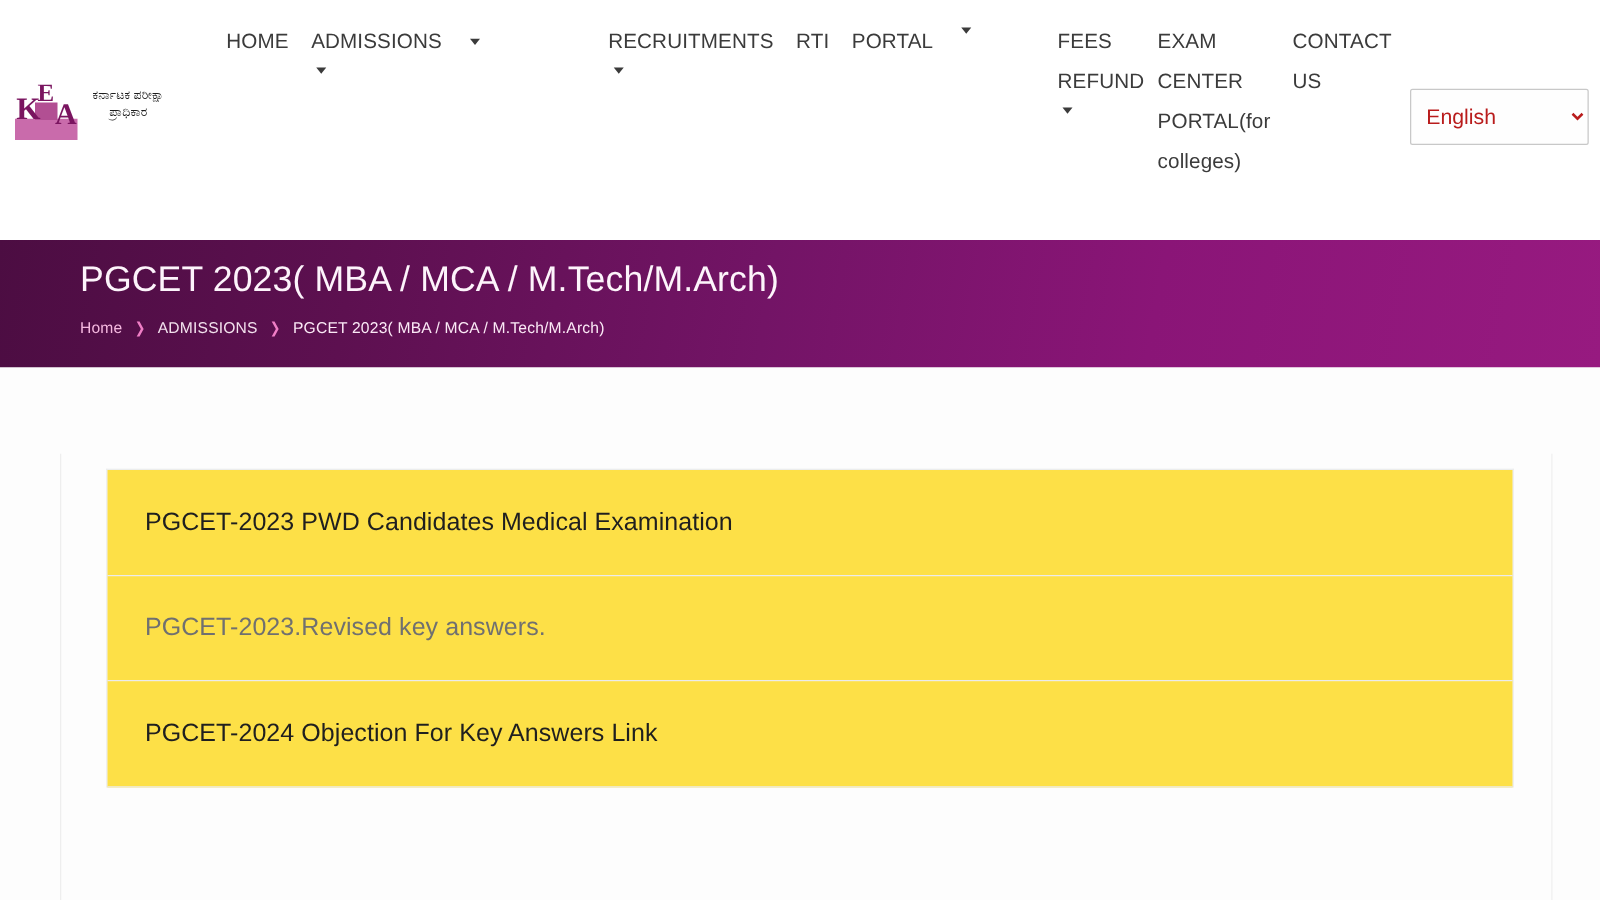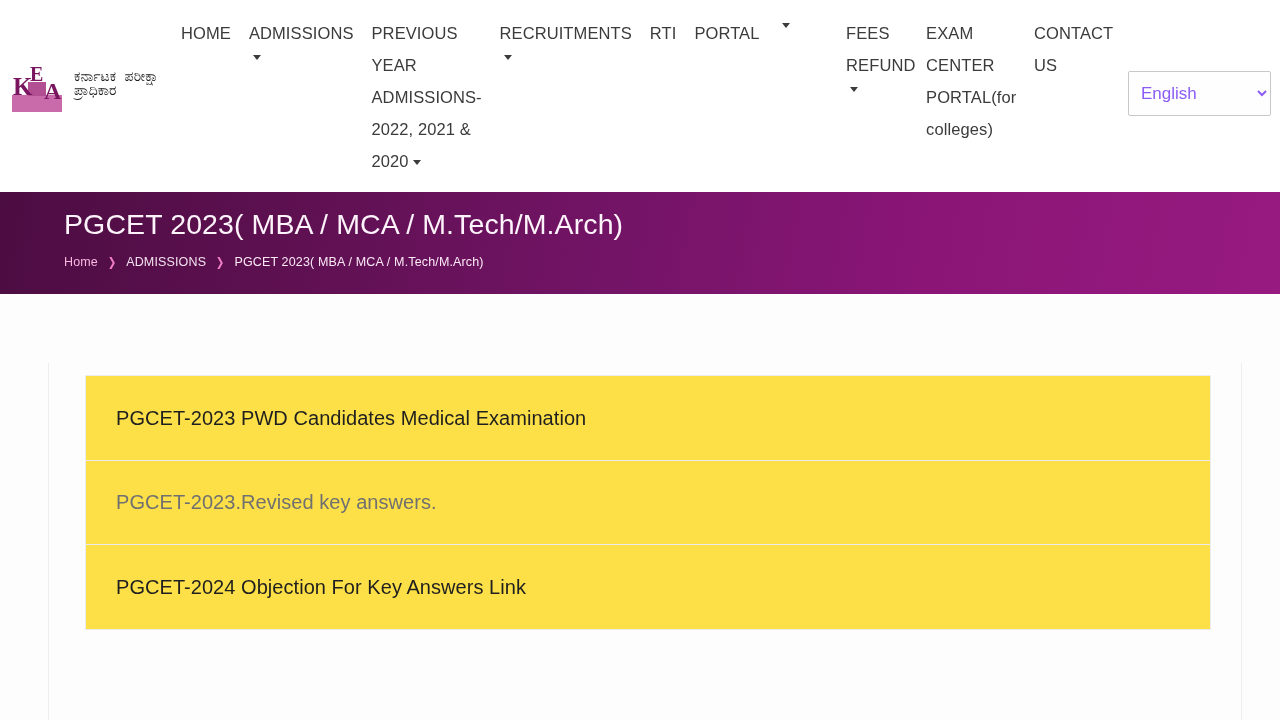--- a/index.html
+++ b/index.html
@@ -29,27 +29,28 @@
     display: flex;
     align-items: center;
     gap: 7px;
   }
   .logo-mark {
     position: relative;
     width: 57px;
     height: 58px;
   }
   .logo-kan {
-    font-family: Liberation Mono, monospace;
-    font-size: 14px;
+    font-family: Liberation Serif, serif;
+    font-size: 10px;
     line-height: 14px;
     color: #1d1d1d;
     letter-spacing: .1px;
     white-space: pre-line;
     max-width: 95px;
+    text-align: center;
   }
 
   .nav {
     position: absolute;
     left: 172px;
     top: 10px;
     width: 950px;
     display: flex;
     align-items: flex-start;
     gap: 0px;
@@ -86,21 +87,21 @@
   }
 
   .lang-select {
     position: absolute;
     right: 9px;
     top: 71px;
     width: 143px;
     height: 45px;
     font-size: 17px;
     font-family: "Liberation Sans", sans-serif;
-    color: #8b5cf6;
+    color: #b91c1c;
     padding: 0 8px;
     background: #fefefe;
     border: 1px solid #c8c8c8;
     border-radius: 2px;
     margin-left: 36px;
   }
 
   
   .banner {
     position: relative;
@@ -207,21 +208,21 @@
     <div class="nav-item">
       <span class="lbl">HOME</span>
     </div>
 
     <div class="nav-item">
       <span class="lbl">ADMISSIONS</span>
       <span class="caret-row"><i class="caret"></i></span>
     </div>
 
     <div class="nav-item w-prev">
-      <span class="lbl">PREVIOUS YEAR ADMISSIONS-2022, 2021 &amp; 2020</span><i class="caret"></i>
+      <i class="caret"></i>
     </div>
 
     <div class="nav-item">
       <span class="lbl">RECRUITMENTS</span>
       <span class="caret-row"><i class="caret"></i></span>
     </div>
 
     <div class="nav-item">
       <span class="lbl">RTI</span>
     </div>

